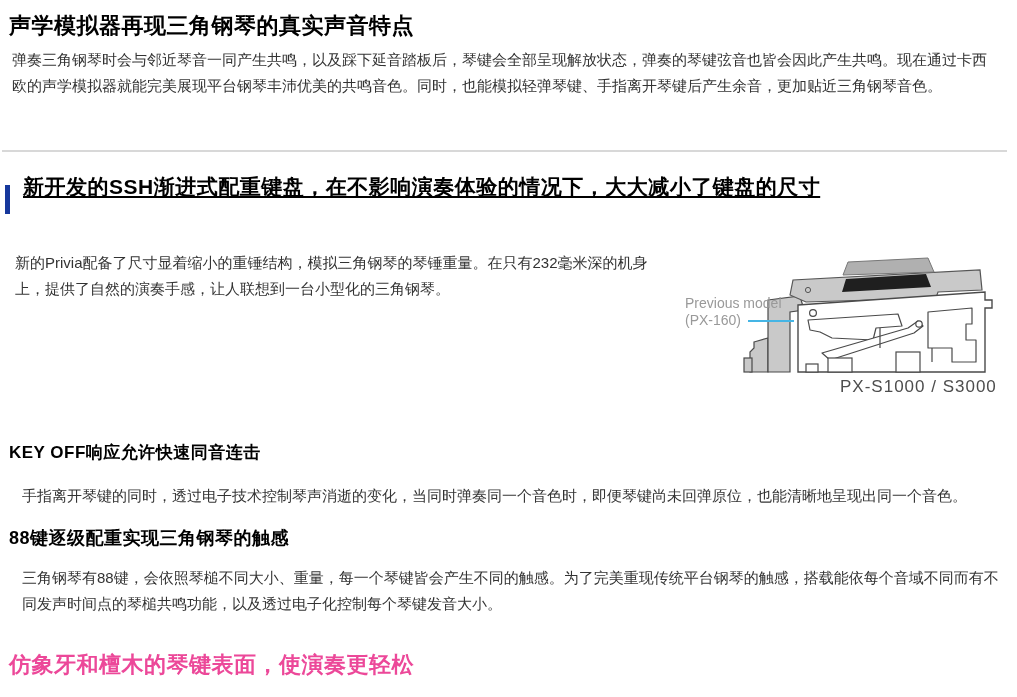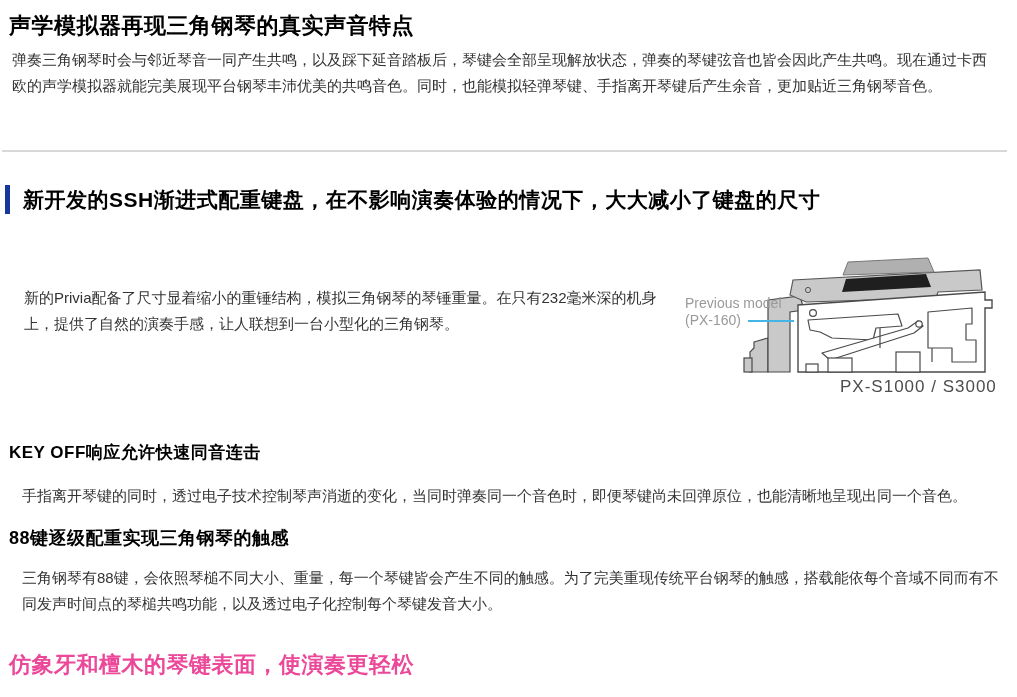--- a/index.html
+++ b/index.html
@@ -33,22 +33,22 @@
 <body>
 
 <div class="page">
 
   <div class="abs h1" style="left:9px; top:11px;">声学模拟器再现三角钢琴的真实声音特点</div>
   <div class="abs body-text" style="left:12px; top:47px; width:983px;">弹奏三角钢琴时会与邻近琴音一同产生共鸣，以及踩下延音踏板后，琴键会全部呈现解放状态，弹奏的琴键弦音也皆会因此产生共鸣。现在通过卡西欧的声学模拟器就能完美展现平台钢琴丰沛优美的共鸣音色。同时，也能模拟轻弹琴键、手指离开琴键后产生余音，更加贴近三角钢琴音色。</div>
 
   <hr class="abs divider" style="left:2px; top:150px; width:1005px;">
 
   <div class="abs accent-bar" style="left:5px; top:185px; width:5px; height:29px;"></div>
-  <div class="abs h2" style="left:23px; top:186px;">新开发的SSH渐进式配重键盘，在不影响演奏体验的情况下，大大减小了键盘的尺寸</div>
-  <div class="abs body-text" style="left:24px; top:250px; width:644px;margin-top:35px;">新的Privia配备了尺寸显着缩小的重锤结构，模拟三角钢琴的琴锤重量。在只有232毫米深的机身上，提供了自然的演奏手感，让人联想到一台小型化的三角钢琴。</div>
+  <div class="abs h2" style="left:23px; top:173px;text-decoration:underline;">新开发的SSH渐进式配重键盘，在不影响演奏体验的情况下，大大减小了键盘的尺寸</div>
+  <div class="abs body-text" style="left:15px; top:250px; width:644px;">新的Privia配备了尺寸显着缩小的重锤结构，模拟三角钢琴的琴锤重量。在只有232毫米深的机身上，提供了自然的演奏手感，让人联想到一台小型化的三角钢琴。</div>
 
   <figure class="diagram" style="left:670px; top:250px; width:345px; height:150px;">
     <svg width="345" height="150" viewBox="0 0 345 150">
 
       <g>
         <polygon points="84,92 98,88 98,122 80,122 80,102 84,98" fill="#c9c9c9" stroke="#4a4a4a" stroke-width="1.2"></polygon>
         <rect x="74" y="108" width="8" height="14" fill="#c9c9c9" stroke="#4a4a4a" stroke-width="1.2"></rect>
         <polygon points="98,50 130,46 134,60 120,62 120,122 98,122" fill="#c9c9c9" stroke="#4a4a4a" stroke-width="1.2"></polygon>
         <polygon points="120,45 123,30 310,20 312,40 268,42 266,48 136,52" fill="#c9c9c9" stroke="#565656" stroke-width="1.2"></polygon>
         <polygon points="173,25 178,12 258,8 264,22" fill="#b0b0b0" stroke="#777" stroke-width="1"></polygon>

